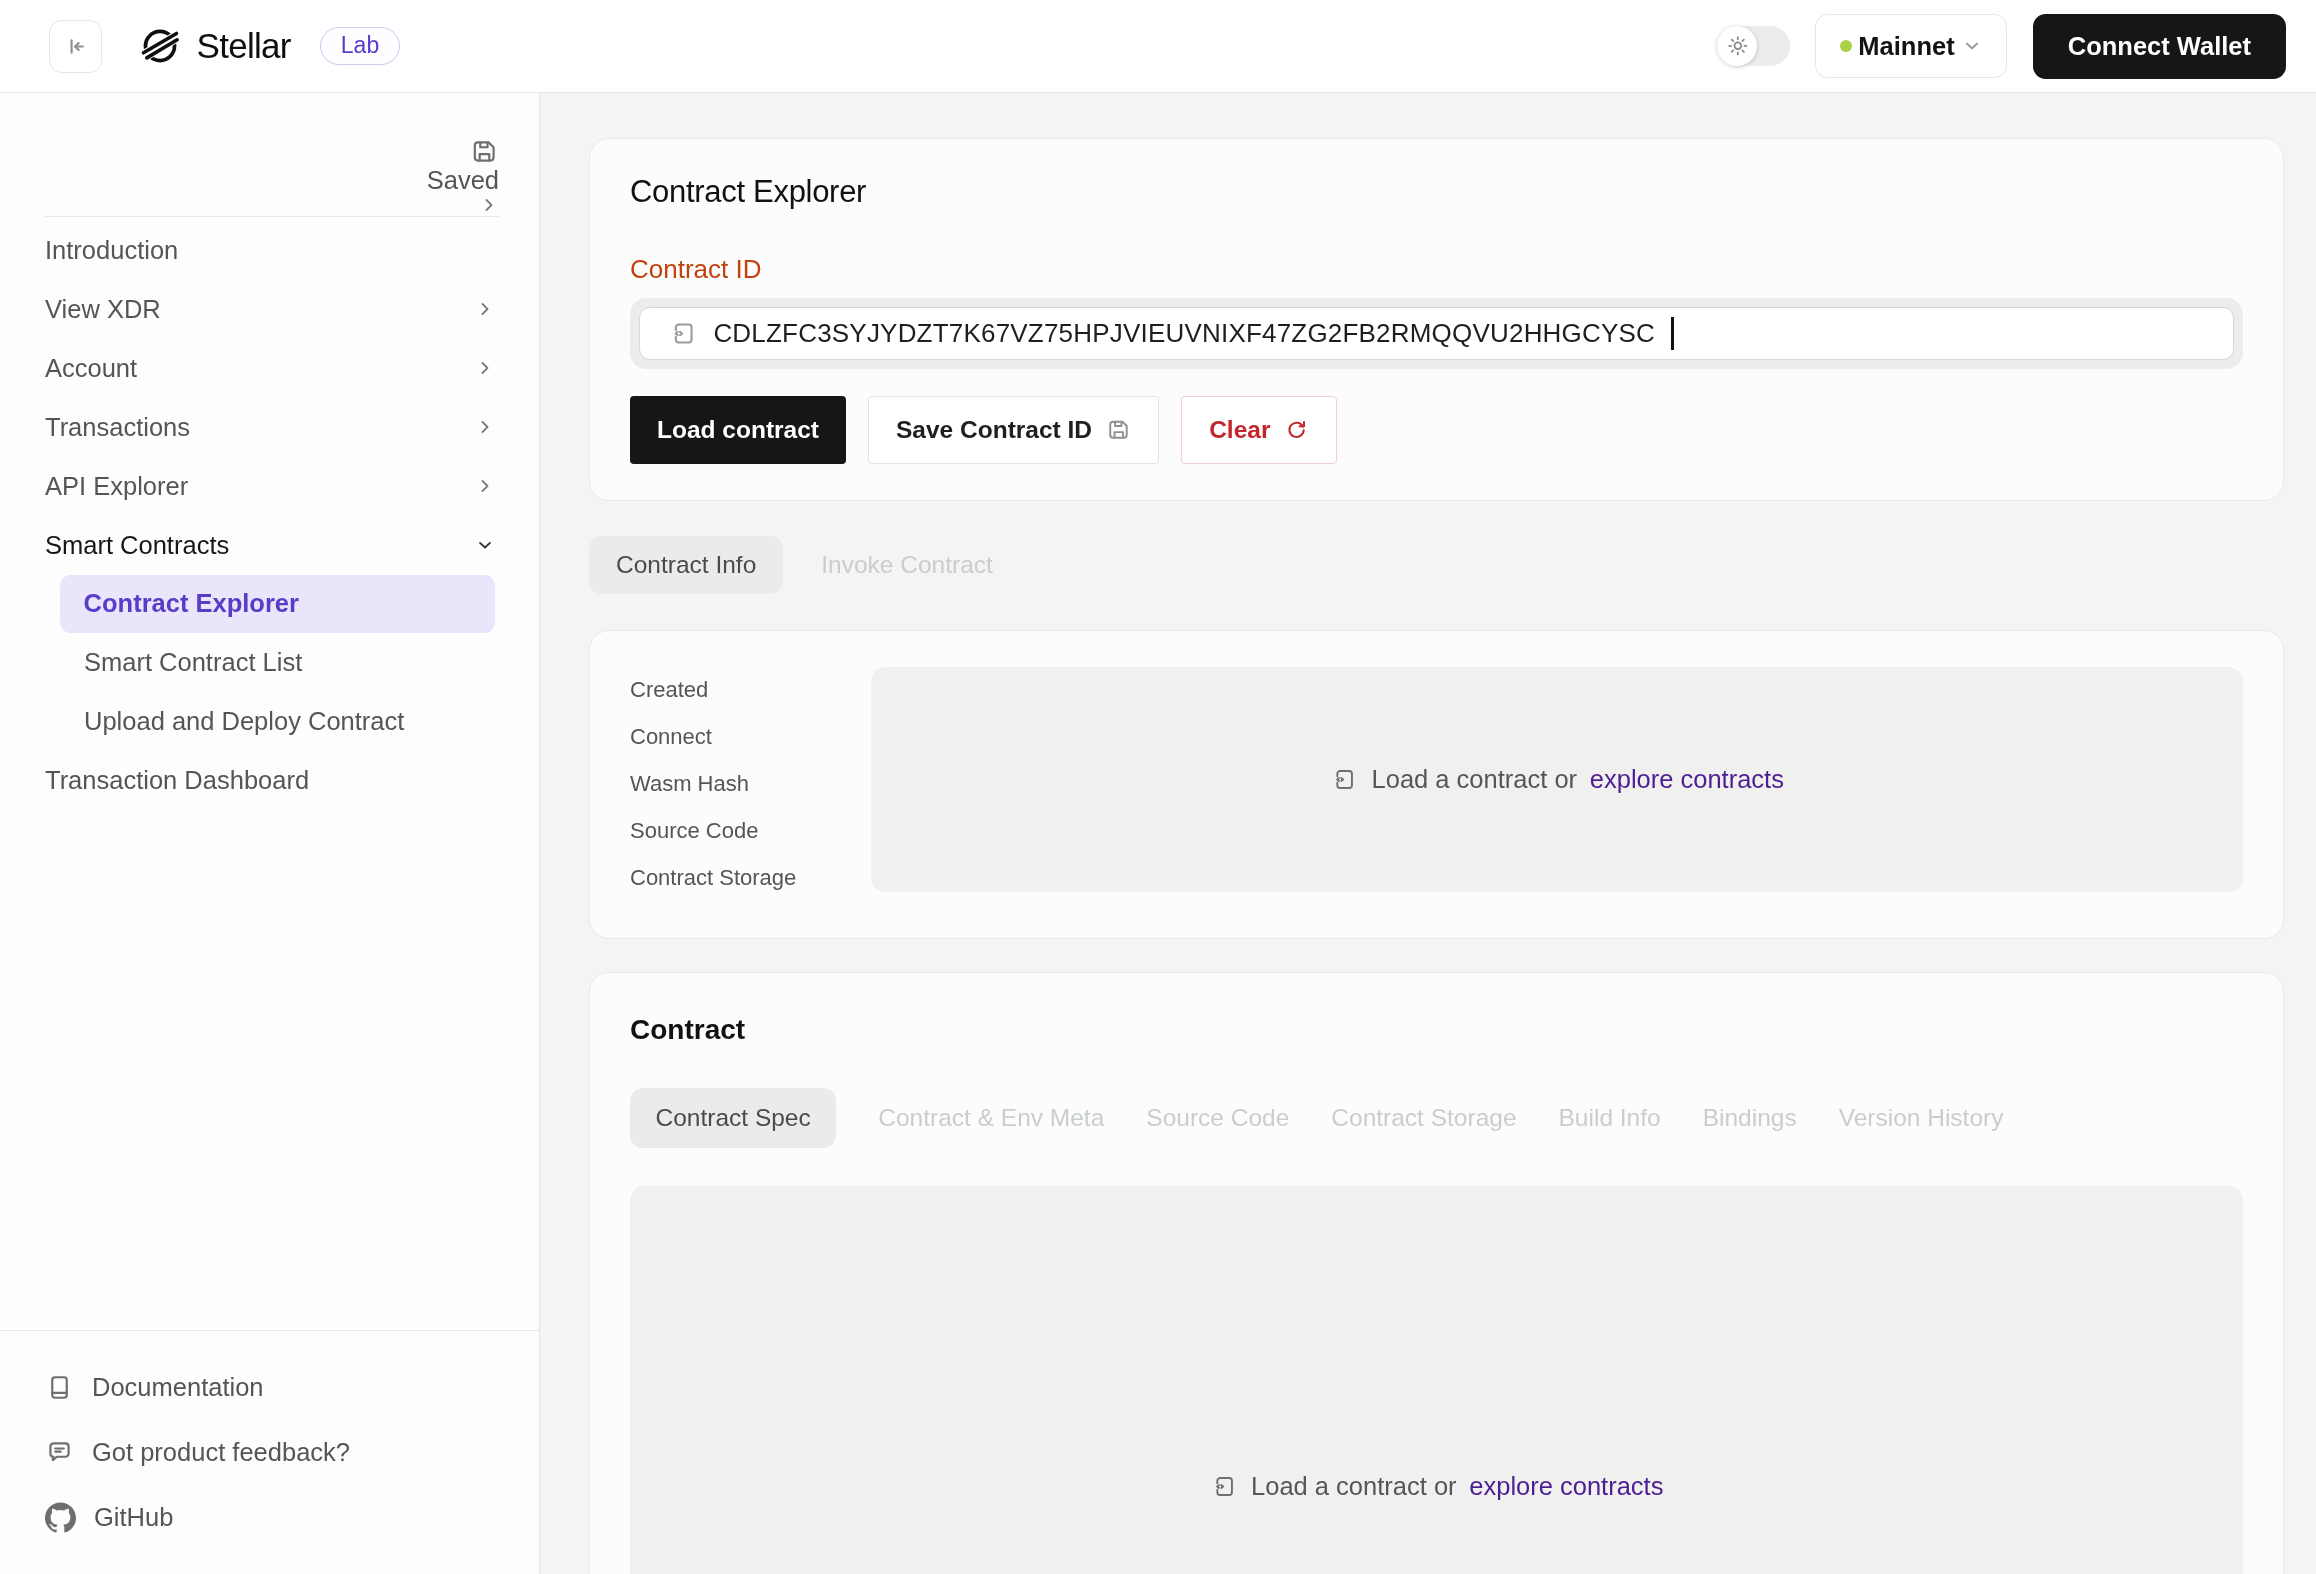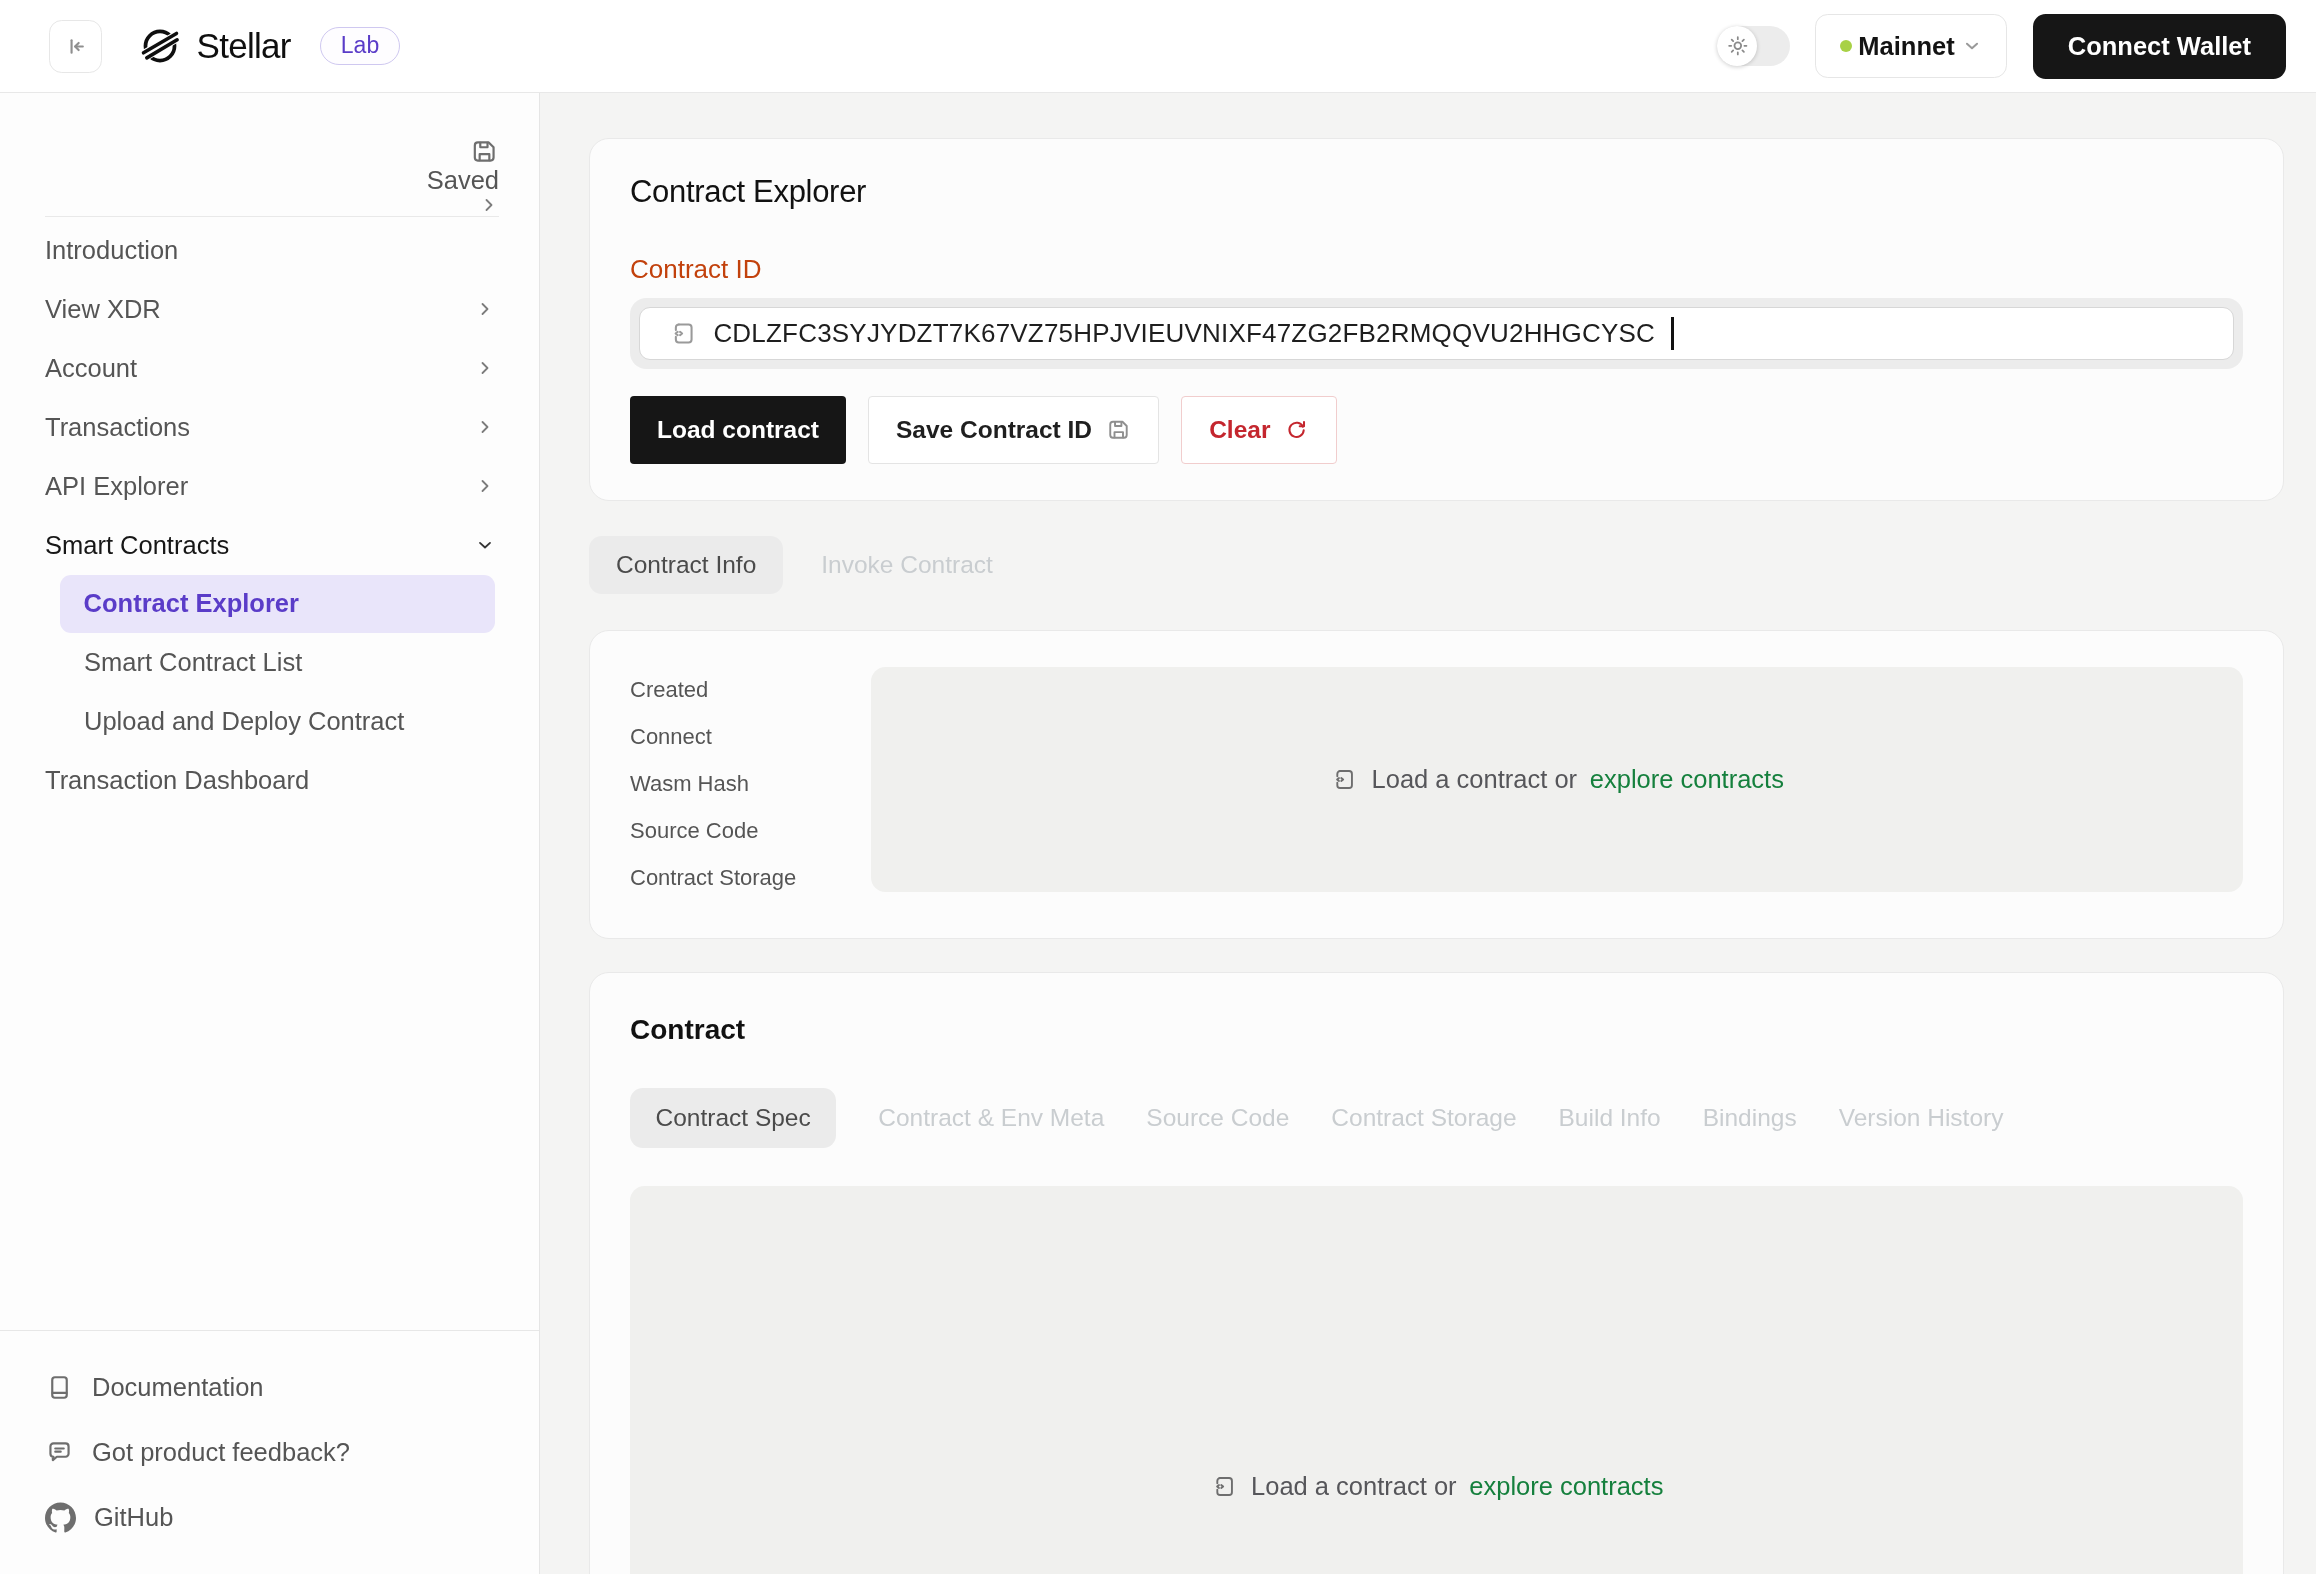--- a/index.html
+++ b/index.html
@@ -123,21 +123,21 @@
 
   .card-info { margin-top:36px; padding:36px 40px; }
   .info-grid { display:grid; grid-template-columns:241px 1fr; }
   .info-labels .lbl { height:47px; display:flex; align-items:center; font-size:22px; color:#555; }
   .placeholder-box {
     background:#f0f0ee; border-radius:14.5px; height:225px;
     display:flex; align-items:center; justify-content:center; gap:12.7px;
     font-size:25.5px; color:#56565a;
   }
   .placeholder-box .p-icon { color:#6e6e6e; margin-right:1.8px; }
-  .link { color:#15803d; cursor:pointer; }
+  .link { color:#4c1d95; cursor:pointer; }
 
   .card-contract { margin-top:33px; padding:36px 40px; height:746px; }
   .contract-title { font-size:28px; font-weight:700; color:#111; margin:5.5px 0 0; }
   .ctabs { margin-top:42px; display:flex; align-items:center; gap:42px; }
   .ctab-active {
     background:#ebebeb; color:#4b4b4b; height:60px; padding:0 25.5px; border-radius:12.7px;
     font-size:24.5px; display:flex; align-items:center; cursor:pointer;
   }
   .ctab-disabled { color:#c9cdd0; font-size:24.5px; cursor:default; }
   .placeholder-tall { height:600px; margin-top:38px; }

